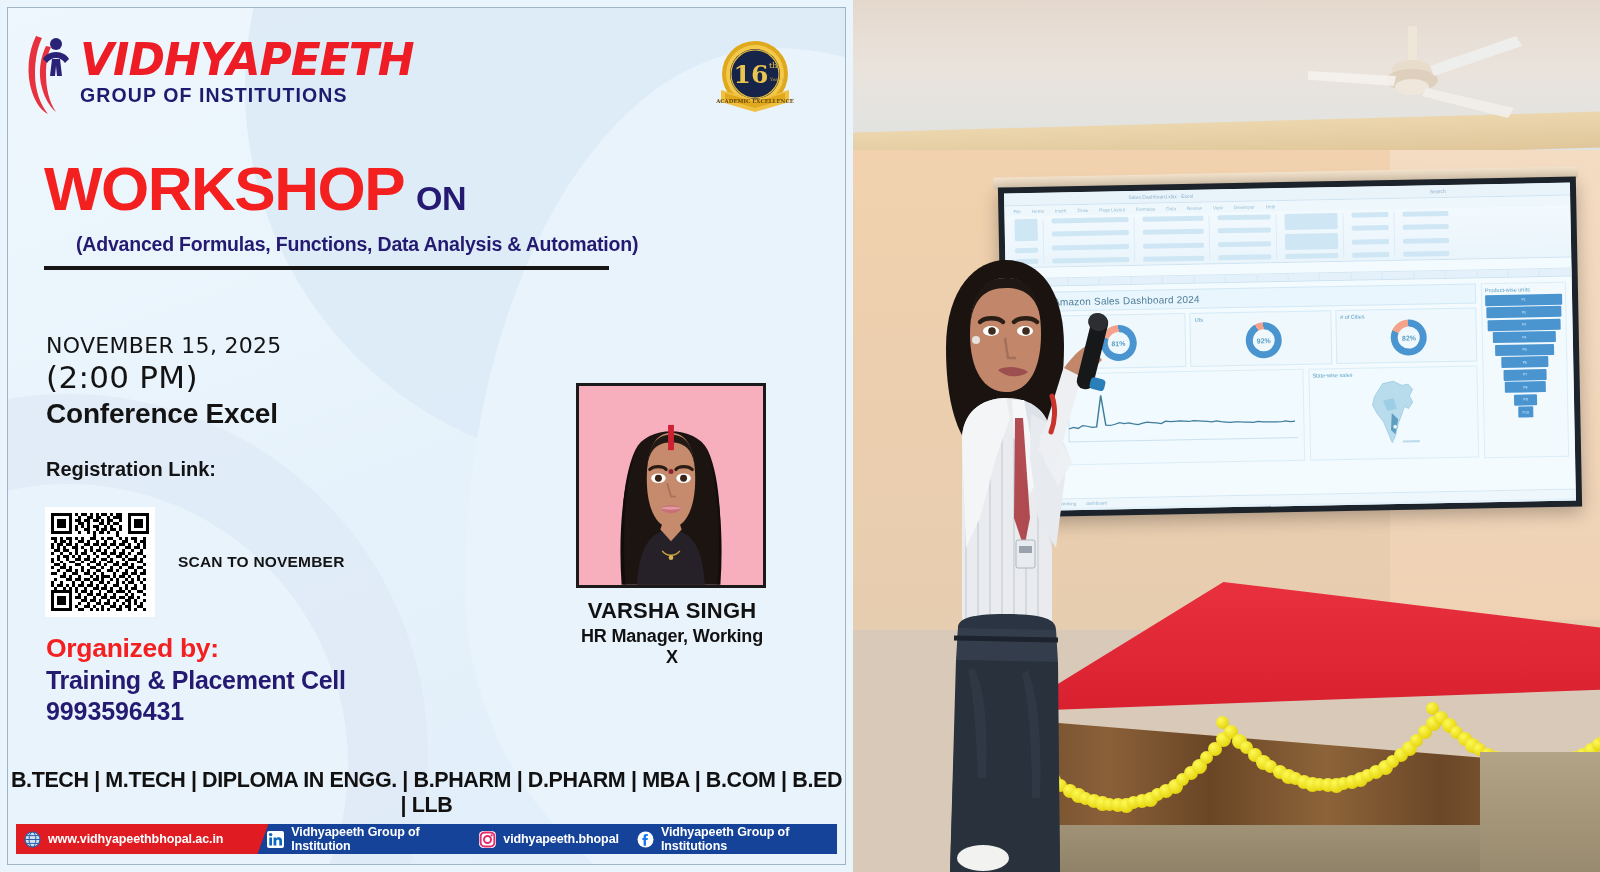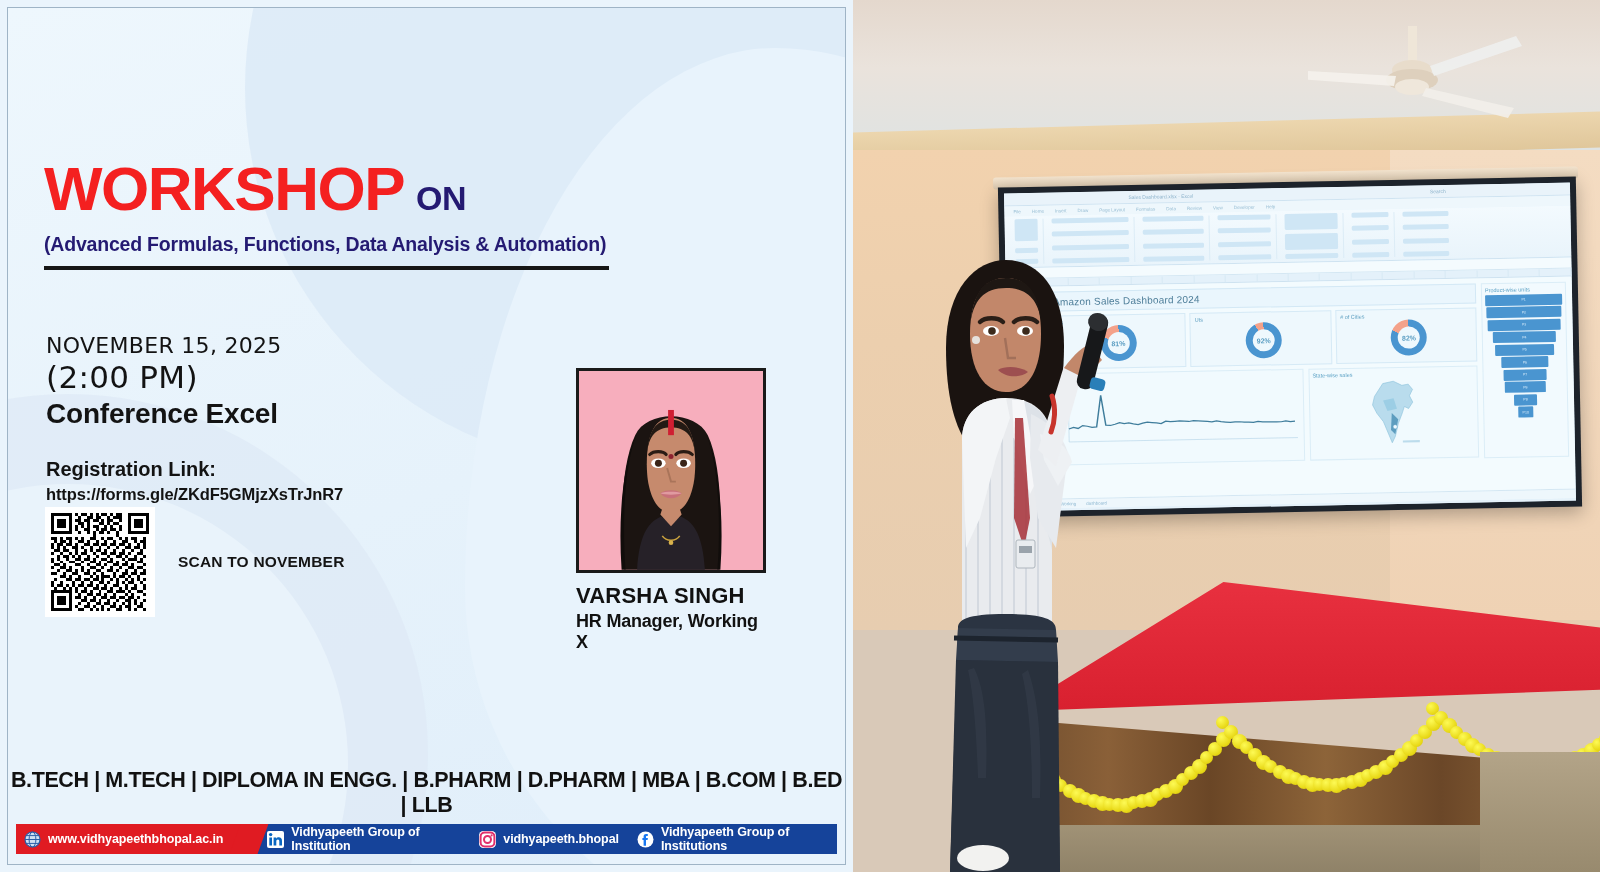--- a/index.html
+++ b/index.html
@@ -79,21 +79,21 @@
   .t-on {
     font-size: 34px; font-weight: bold; color: #241a72;
     margin-left: 12px; letter-spacing: -.5px;
   }
   .t-line2 {
     font-size: 46px; font-weight: bold; color: #241a72;
     letter-spacing: -1px; line-height: 1.18; margin-top: 4px;
   }
   .t-sub {
     font-size: 19.5px; font-weight: bold; color: #241a72;
-    margin-top: 14px; letter-spacing: -.2px;
+    margin-top: 14px; letter-spacing: -.2px; margin-left: 32px;
   }
   .t-rule {
     width: 565px; height: 4px; background: #161616; margin-top: 10px;
   }
 
   
   .details { position: absolute; left: 38px; top: 325px; }
   .d-date {
     font-size: 22px; color: #131313; letter-spacing: .3px; line-height: 1.18;
     font-family: "DejaVu Sans", sans-serif;
@@ -126,21 +126,21 @@
     color: #141414; letter-spacing: .2px;
   }
 
   
   .org { position: absolute; left: 38px; top: 625px; }
   .org-by { font-size: 26.5px; font-weight: bold; color: #f42020; letter-spacing: -.3px; }
   .org-cell { font-size: 25px; font-weight: bold; color: #241a72; letter-spacing: -.3px; margin-top: 2px; }
   .org-phone { font-size: 25px; font-weight: bold; color: #241a72; letter-spacing: -.1px; margin-top: 2px; }
 
   
-  .speaker { position: absolute; left: 568px; top: 360px; width: 192px; text-align: left; }
+  .speaker { position: absolute; left: 568px; top: 375px; width: 192px; text-align: center; }
   .sp-photo {
     width: 190px; height: 205px; border: 3px solid #1a1a1a;
     background: #f6aebc; position: relative; overflow: hidden;
   }
   .sp-name { font-size: 22px; font-weight: bold; color: #111; margin-top: 10px; letter-spacing: .2px; }
   .sp-role { font-size: 18px; font-weight: bold; color: #111; margin-top: 2px; letter-spacing: -.2px; }
   .sp-logo {
     width: 172px; height: 40px; margin: 6px auto 0;
     background: linear-gradient(180deg,#cfe0f0,#bcd2e8);
     position: relative; overflow: hidden;
@@ -295,37 +295,65 @@
 
   <div class="poster">
     <div class="poster-frame">
       <div class="curve-a"></div>
       <div class="curve-b"></div>
       <div class="curve-c"></div>
       <div class="curve-d"></div>
 
       <div class="poster-inner">
 
-
+        <div class="logo-row">
+          <div class="logo-mark">
+            <svg viewBox="0 0 52 86" width="52" height="86">
+              <path d="M14 6 C6 22 4 44 10 62 C14 74 20 81 26 84 C18 74 13 60 13 44 C13 28 16 16 20 8 Z" fill="#e8313e"></path>
+              <path d="M24 16 C18 28 16 44 20 58 C23 69 28 77 34 82 C27 72 24 58 24 44 C24 32 26 23 29 17 Z" fill="#e8313e"></path>
+              <circle cx="34" cy="14" r="6" fill="#2a2277"></circle>
+              <path d="M34 22 C40 22 45 25 47 29 L43 33 C41 30 38 28 34 28 C30 28 27 30 25 33 L21 29 C23 25 28 22 34 22 Z" fill="#2a2277"></path>
+              <path d="M30 29 L38 29 L40 46 L35 46 L34 36 L33 46 L28 46 Z" fill="#2a2277"></path>
+            </svg>
+          </div>
+          <div class="logo-text">
+            <div class="logo-name">VIDHYAPEETH</div>
+            <div class="logo-sub">GROUP OF INSTITUTIONS</div>
+          </div>
+        </div>
+
+        <div class="badge16">
+          <svg viewBox="0 0 84 84" width="84" height="84">
+            <circle cx="42" cy="38" r="33" fill="#e0a81c"></circle>
+            <circle cx="42" cy="38" r="29" fill="#f3c94b"></circle>
+            <circle cx="42" cy="38" r="25" fill="#17244a"></circle>
+            <circle cx="42" cy="38" r="24" fill="none" stroke="#e8bb36" stroke-width="1.2"></circle>
+            <text x="38" y="47" font-family="DejaVu Serif, serif" font-size="25" font-weight="bold" fill="#e9c44f" text-anchor="middle">16</text>
+            <text x="56" y="32" font-family="DejaVu Serif, serif" font-size="8" fill="#e9c44f">th</text>
+            <text x="57" y="45" font-family="DejaVu Serif, serif" font-size="4.6" fill="#cda83b">Year of</text>
+            <path d="M8 54 L42 64 L76 54 L76 66 L42 76 L8 66 Z" fill="#f0c041"></path>
+            <path d="M12 57 L42 66 L72 57 L72 63 L42 72 L12 63 Z" fill="#e0a81c"></path>
+            <text x="42" y="67" font-family="DejaVu Serif, serif" font-size="5.4" font-weight="bold" fill="#6a4a08" text-anchor="middle">ACADEMIC EXCELLENCE</text>
+          </svg>
+        </div>
 
         <div class="title-block">
           <div class="t-line1">
             <span class="t-workshop">WORKSHOP</span>
             <span class="t-on">ON</span>
           </div>
           <div class="t-sub">(Advanced Formulas, Functions, Data Analysis &amp; Automation)</div>
           <div class="t-rule"></div>
         </div>
 
         <div class="details">
           <div class="d-date">NOVEMBER 15, 2025</div>
           <div class="d-time">(2:00 PM)</div>
           <div class="d-venue">Conference Excel</div>
           <div class="reg-label">Registration Link:</div>
-          <div class="reg-url">https://forms.gle/ZKdF5GMjzXsTrJnR7</div>
         </div>
 
         <div class="qr-row">
           <div class="qr-box">
             <svg class="qr-canvas" viewBox="0 0 33 33" shape-rendering="crispEdges">
               <rect width="33" height="33" fill="#fff"></rect>
               <g fill="#000">
                 <path d="M0 0h7v7h-7z"></path>
                   <path d="M1 1h5v5h-5z" fill="#fff"></path>
                   <path d="M2 2h3v3h-3z"></path>
@@ -615,20 +643,25 @@
                   <rect x="22" y="32" width="2" height="1"></rect>
                   <rect x="26" y="32" width="1" height="1"></rect>
                   <rect x="28" y="32" width="1" height="1"></rect>
                   <rect x="31" y="32" width="1" height="1"></rect>
               </g>
             </svg>
           </div>
           <div class="qr-label">SCAN TO NOVEMBER</div>
         </div>
 
+        <div class="org">
+          <div class="org-by">Organized by:</div>
+          <div class="org-cell">Training &amp; Placement Cell</div>
+          <div class="org-phone">9993596431</div>
+        </div>
 
         <div class="speaker">
           <div class="sp-photo">
             <svg viewBox="0 0 190 205" width="184" height="199">
               <rect width="190" height="205" fill="#f7aebd"></rect>
               <path d="M47 205 C42 150 44 96 58 66 C70 40 120 40 133 66 C147 96 148 150 144 205 Z" fill="#1b1411"></path>
               <path d="M70 96 C70 62 80 48 95 48 C110 48 120 62 120 96 C120 126 110 146 95 146 C80 146 70 126 70 96 Z" fill="#c68a6d"></path>
               <path d="M70 86 C72 60 80 50 95 50 C110 50 118 60 120 86 C118 66 110 58 95 58 C80 58 72 66 70 86 Z" fill="#241a14"></path>
               <rect x="92" y="40" width="6" height="26" fill="#cf1f32"></rect>
               <circle cx="95" cy="88" r="2.6" fill="#8e2430"></circle>

